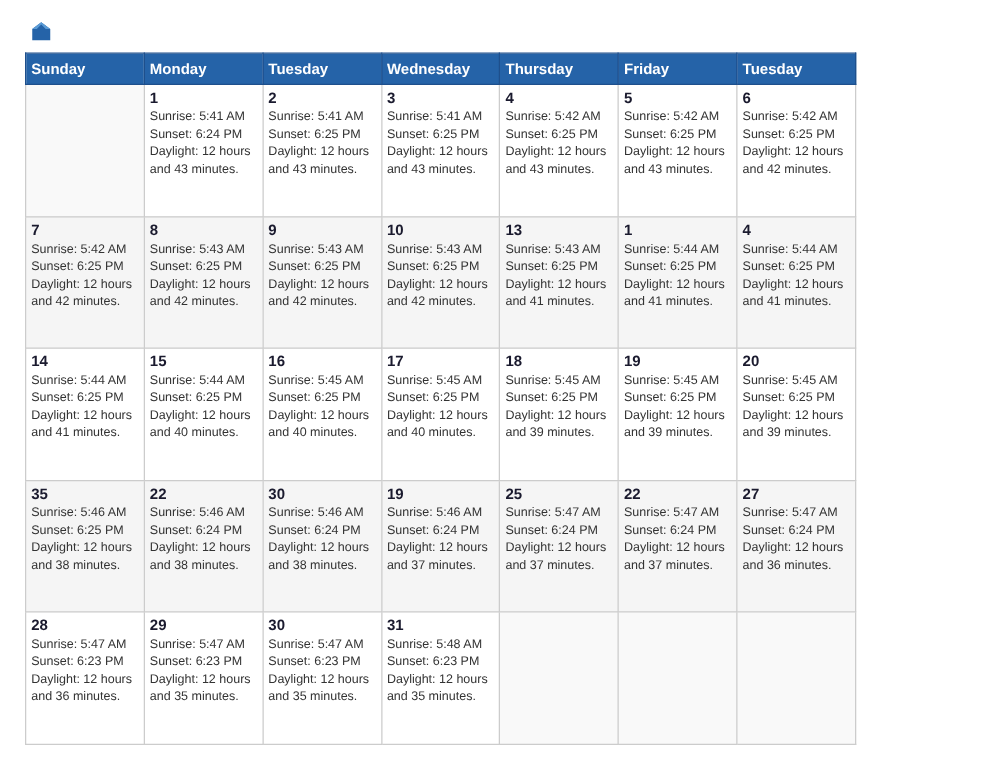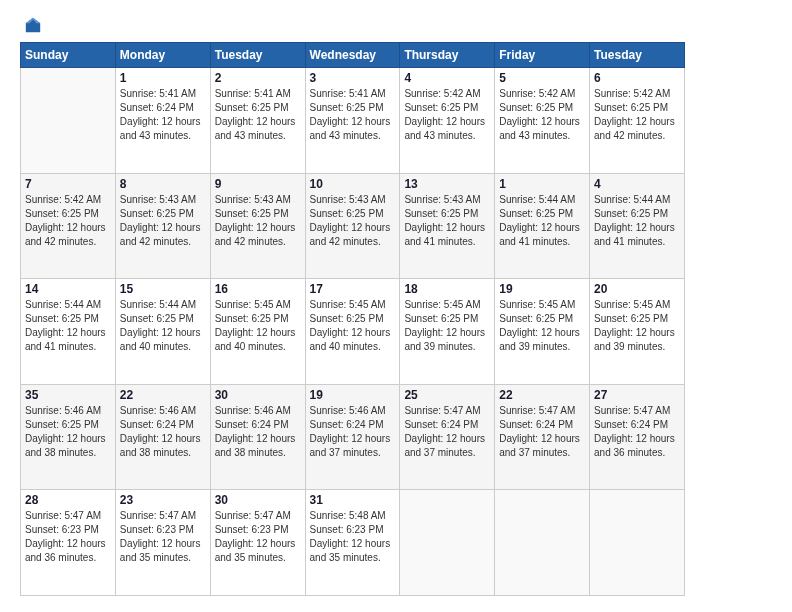--- a/index.html
+++ b/index.html
@@ -257,21 +257,21 @@
             <div class="day-number">27</div>
             <div class="day-info">Sunrise: 5:47 AM<br>Sunset: 6:24 PM<br>Daylight: 12 hours and 36 minutes.</div>
           </td>
         </tr>
         <tr>
           <td>
             <div class="day-number">28</div>
             <div class="day-info">Sunrise: 5:47 AM<br>Sunset: 6:23 PM<br>Daylight: 12 hours and 36 minutes.</div>
           </td>
           <td>
-            <div class="day-number">23</div>
+            <div class="day-number">29</div>
             <div class="day-info">Sunrise: 5:47 AM<br>Sunset: 6:23 PM<br>Daylight: 12 hours and 35 minutes.</div>
           </td>
           <td>
             <div class="day-number">30</div>
             <div class="day-info">Sunrise: 5:47 AM<br>Sunset: 6:23 PM<br>Daylight: 12 hours and 35 minutes.</div>
           </td>
           <td>
             <div class="day-number">31</div>
             <div class="day-info">Sunrise: 5:48 AM<br>Sunset: 6:23 PM<br>Daylight: 12 hours and 35 minutes.</div>
           </td>

